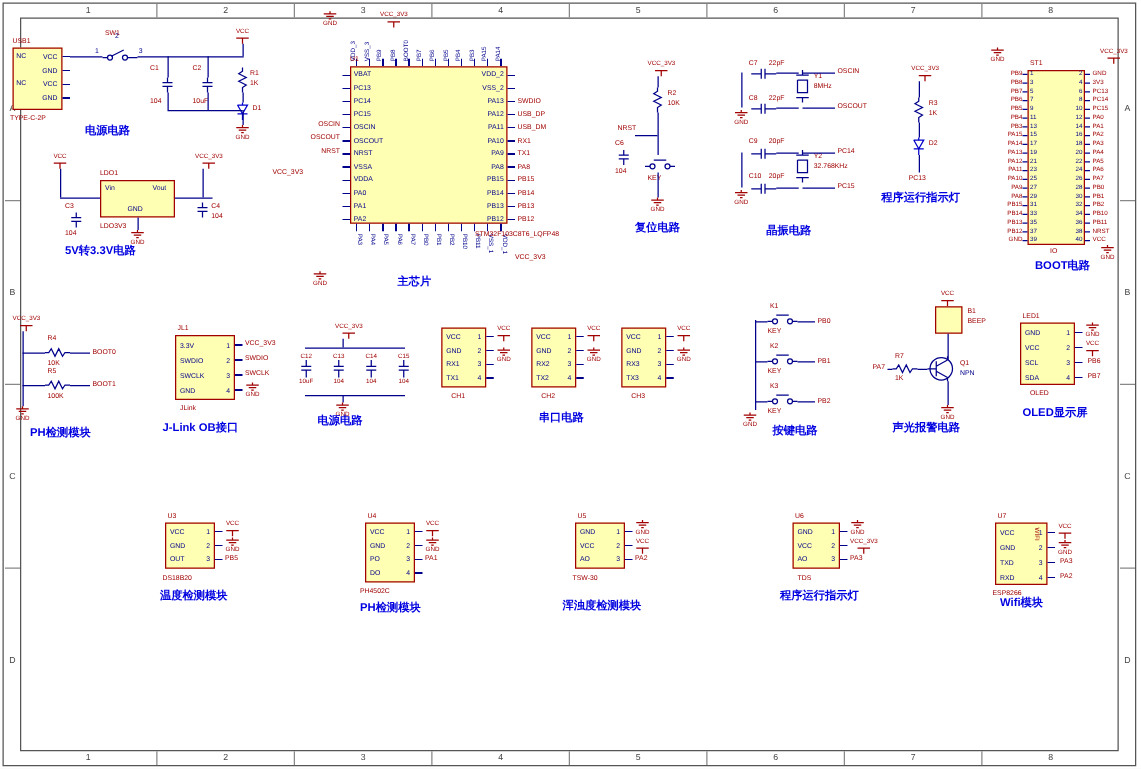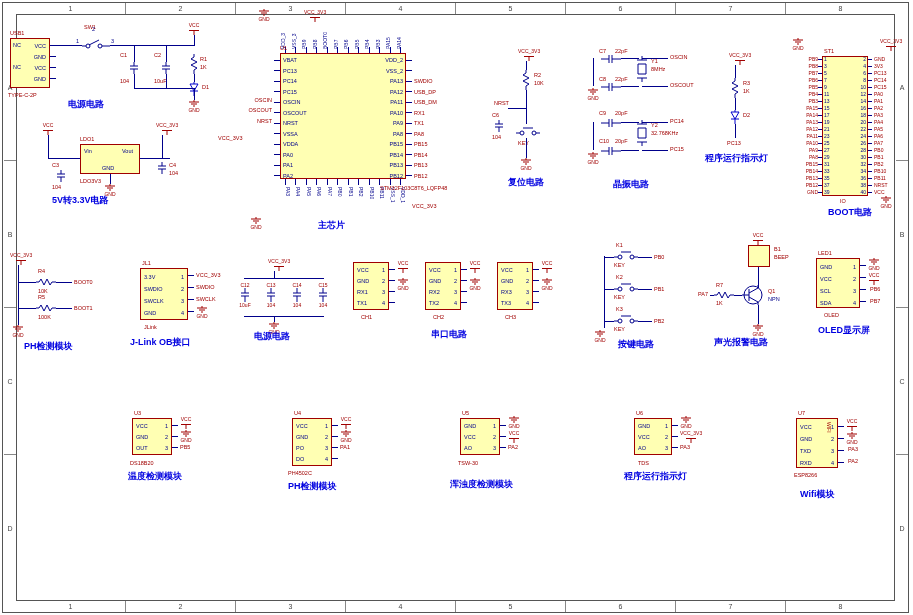--- a/index.html
+++ b/index.html
@@ -1229,15 +1229,15 @@
       </div>
     <div class="pflag" style="left:64px;top:24px">
         <svg width="12" height="7">
           <path d="M6 0V2M1 2H11M3 4H9M5 6H7" stroke="#A00000" fill="none"></path>
         </svg>
         <span>GND</span>
       </div>
     <span class="net" style="left:66px;top:38px">PA3</span>
     <span class="net" style="left:66px;top:50px">PA2</span>
     <span class="pn" style="left:12px;top:64px">ESP8266</span>
-    <span class="title" style="left:18px;top:80px">Wifi模块</span>
+    <span class="title" style="left:18px;top:68px">Wifi模块</span>
   </div>
 </div>
 
 </body></html>

